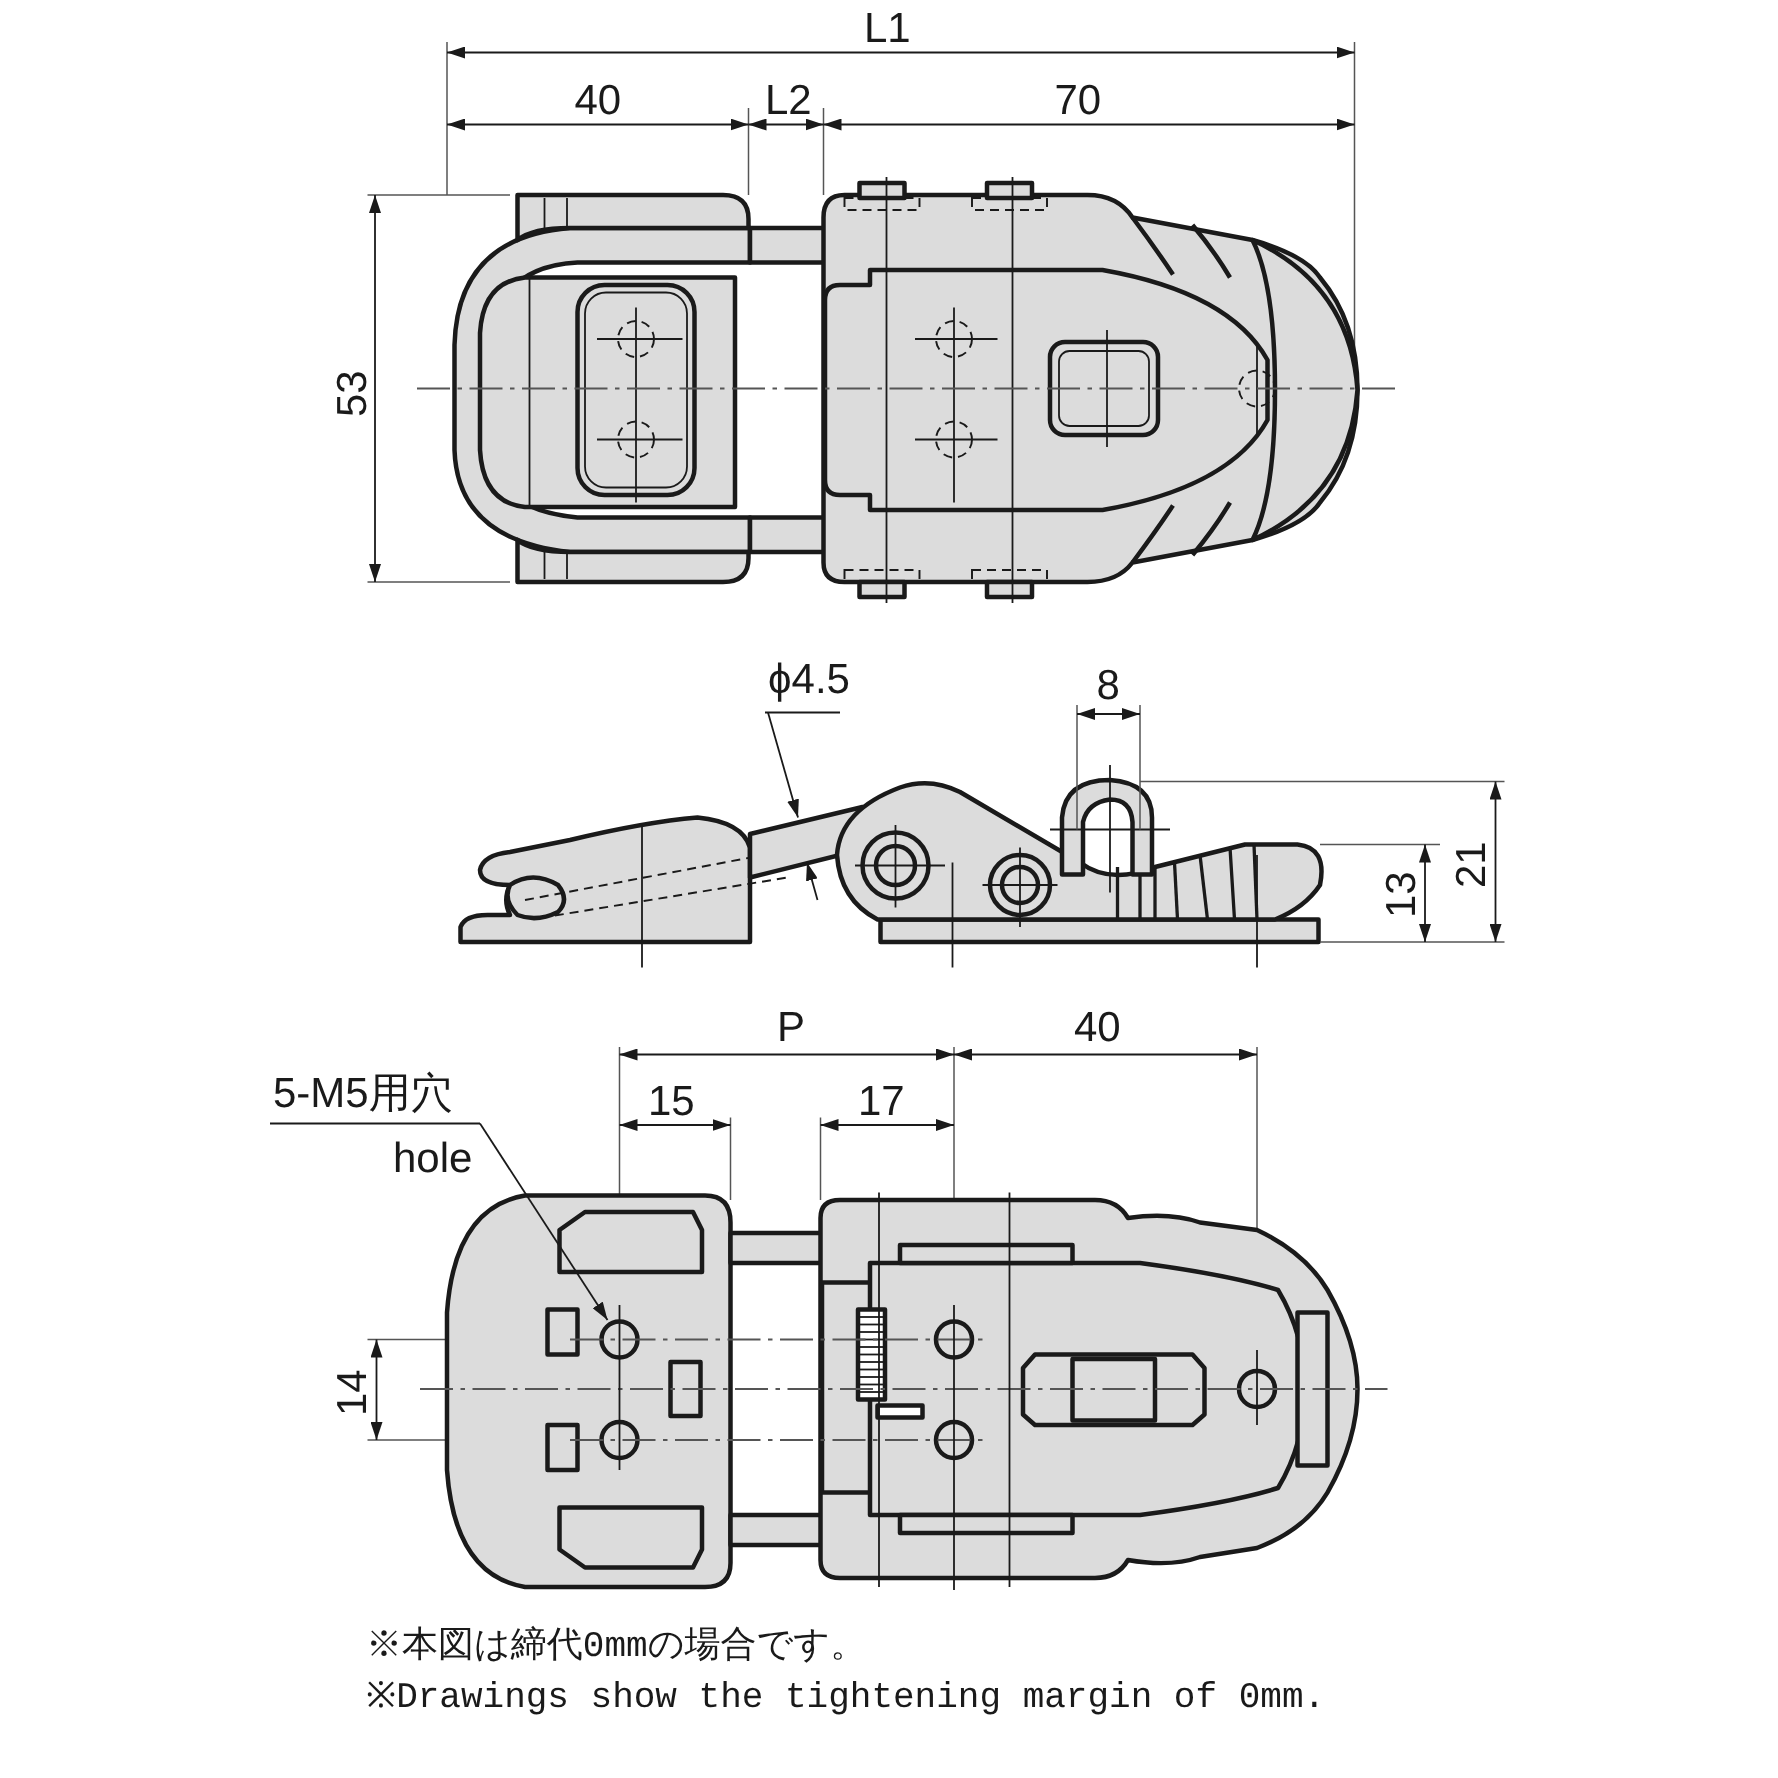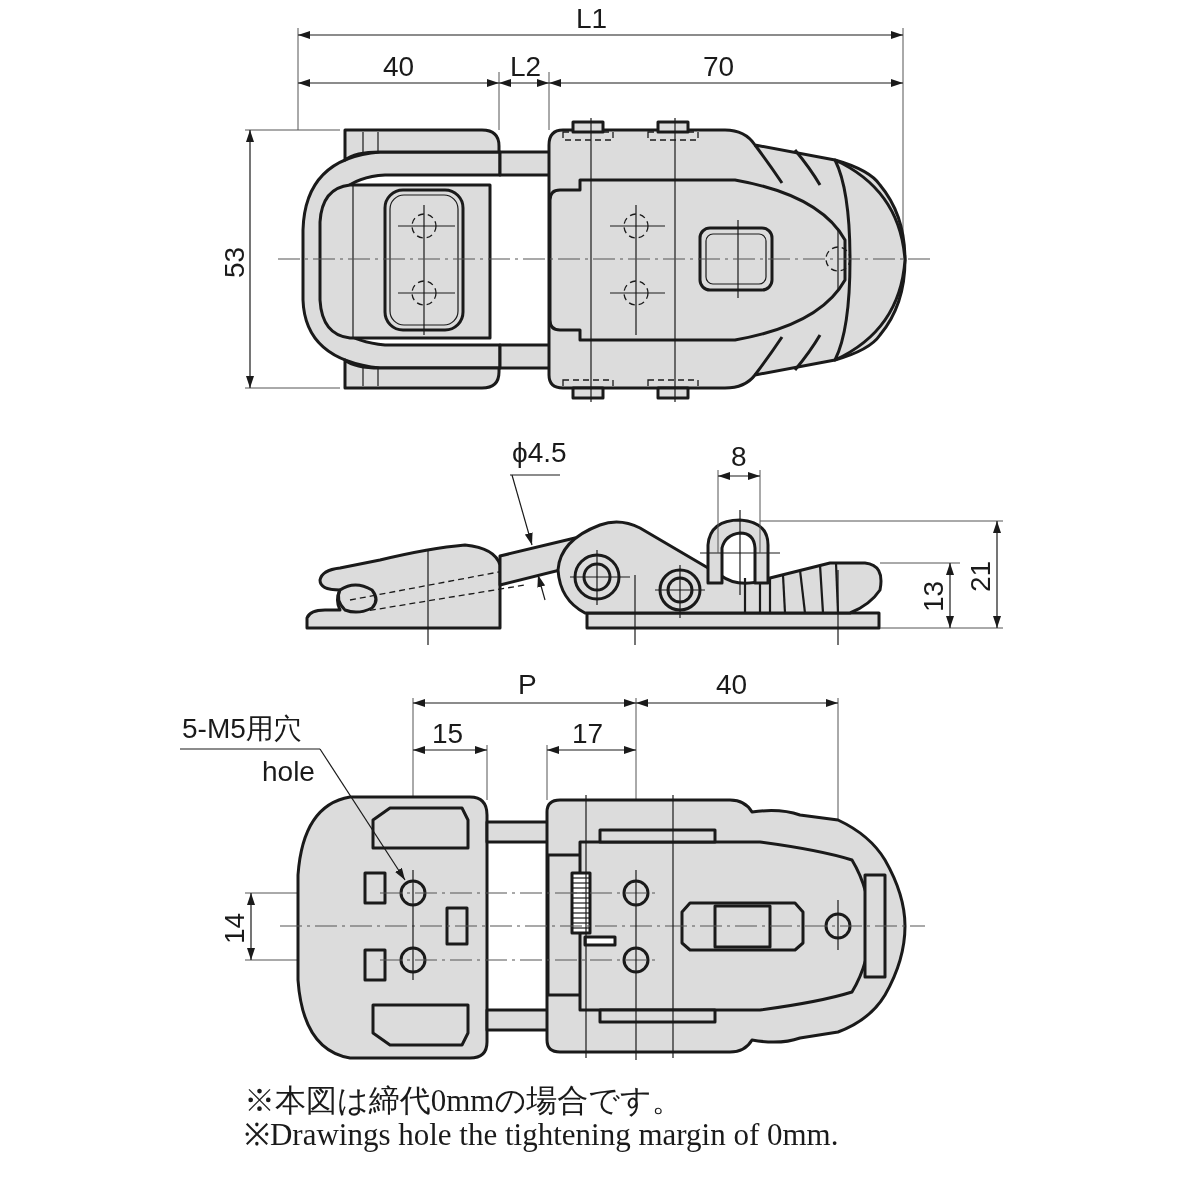--- a/index.html
+++ b/index.html
@@ -7,21 +7,21 @@
   svg { position:absolute; left:0; top:0; }
   .part { fill:#dcdcdc; stroke:#1a1a1a; stroke-width:3; stroke-linejoin:round; }
   .partw { fill:#ffffff; stroke:#1a1a1a; stroke-width:3; stroke-linejoin:round; }
   .thin { fill:none; stroke:#1a1a1a; stroke-width:1.2; }
   .dim { fill:none; stroke:#1a1a1a; stroke-width:1.2; }
   .ext { fill:none; stroke:#555; stroke-width:1; }
   .center { fill:none; stroke:#555; stroke-width:1.2; stroke-dasharray:22 5 3 5; }
   .hidden { fill:none; stroke:#1a1a1a; stroke-width:1.3; stroke-dasharray:6 4; }
   .arrow { fill:#1a1a1a; }
   .lbl { font-family:"Liberation Sans", "DejaVu Sans", sans-serif; font-size:28px; fill:#1a1a1a; }
-  .note { position:absolute; left:244px; font-family:Liberation Serif, serif; font-size:31px; color:#1a1a1a; white-space:nowrap; letter-spacing:0px;text-align:right; }
+  .note { position:absolute; left:244px; font-family:Liberation Mono, monospace; font-size:24px; color:#1a1a1a; white-space:nowrap; letter-spacing:0px;text-align:right; }
 </style>
 </head>
 <body>
 
 <svg width="1185" height="1185" viewBox="0 0 1185 1185">
   <defs>
     <marker id="ah" viewBox="0 0 12 8" refX="12" refY="4" markerWidth="12" markerHeight="8" orient="auto-start-reverse" markerUnits="userSpaceOnUse">
       <path d="M0,0 L12,4 L0,8 z" class="arrow"></path>
     </marker>
   </defs>
@@ -235,13 +235,13 @@
     <line class="thin" x1="673" y1="795" x2="673" y2="1058"></line>
 
     <line class="dim" x1="180" y1="749" x2="320" y2="749"></line>
     <line class="dim" x1="320" y1="749" x2="405" y2="880" marker-end="url(#ah)"></line>
     <text class="lbl" x="182" y="738">5-M5用穴</text>
     <text class="lbl" x="262" y="781">hole</text>
   </g>
 </svg>
 
 <div class="note" style="top:1080px;">※本図は締代0mmの場合です。</div>
-<div class="note" style="top:1112px;">※Drawings hole the tightening margin of 0mm.</div>
+<div class="note" style="top:1112px;">※Drawings show the tightening margin of 0mm.</div>
 
 </body></html>

